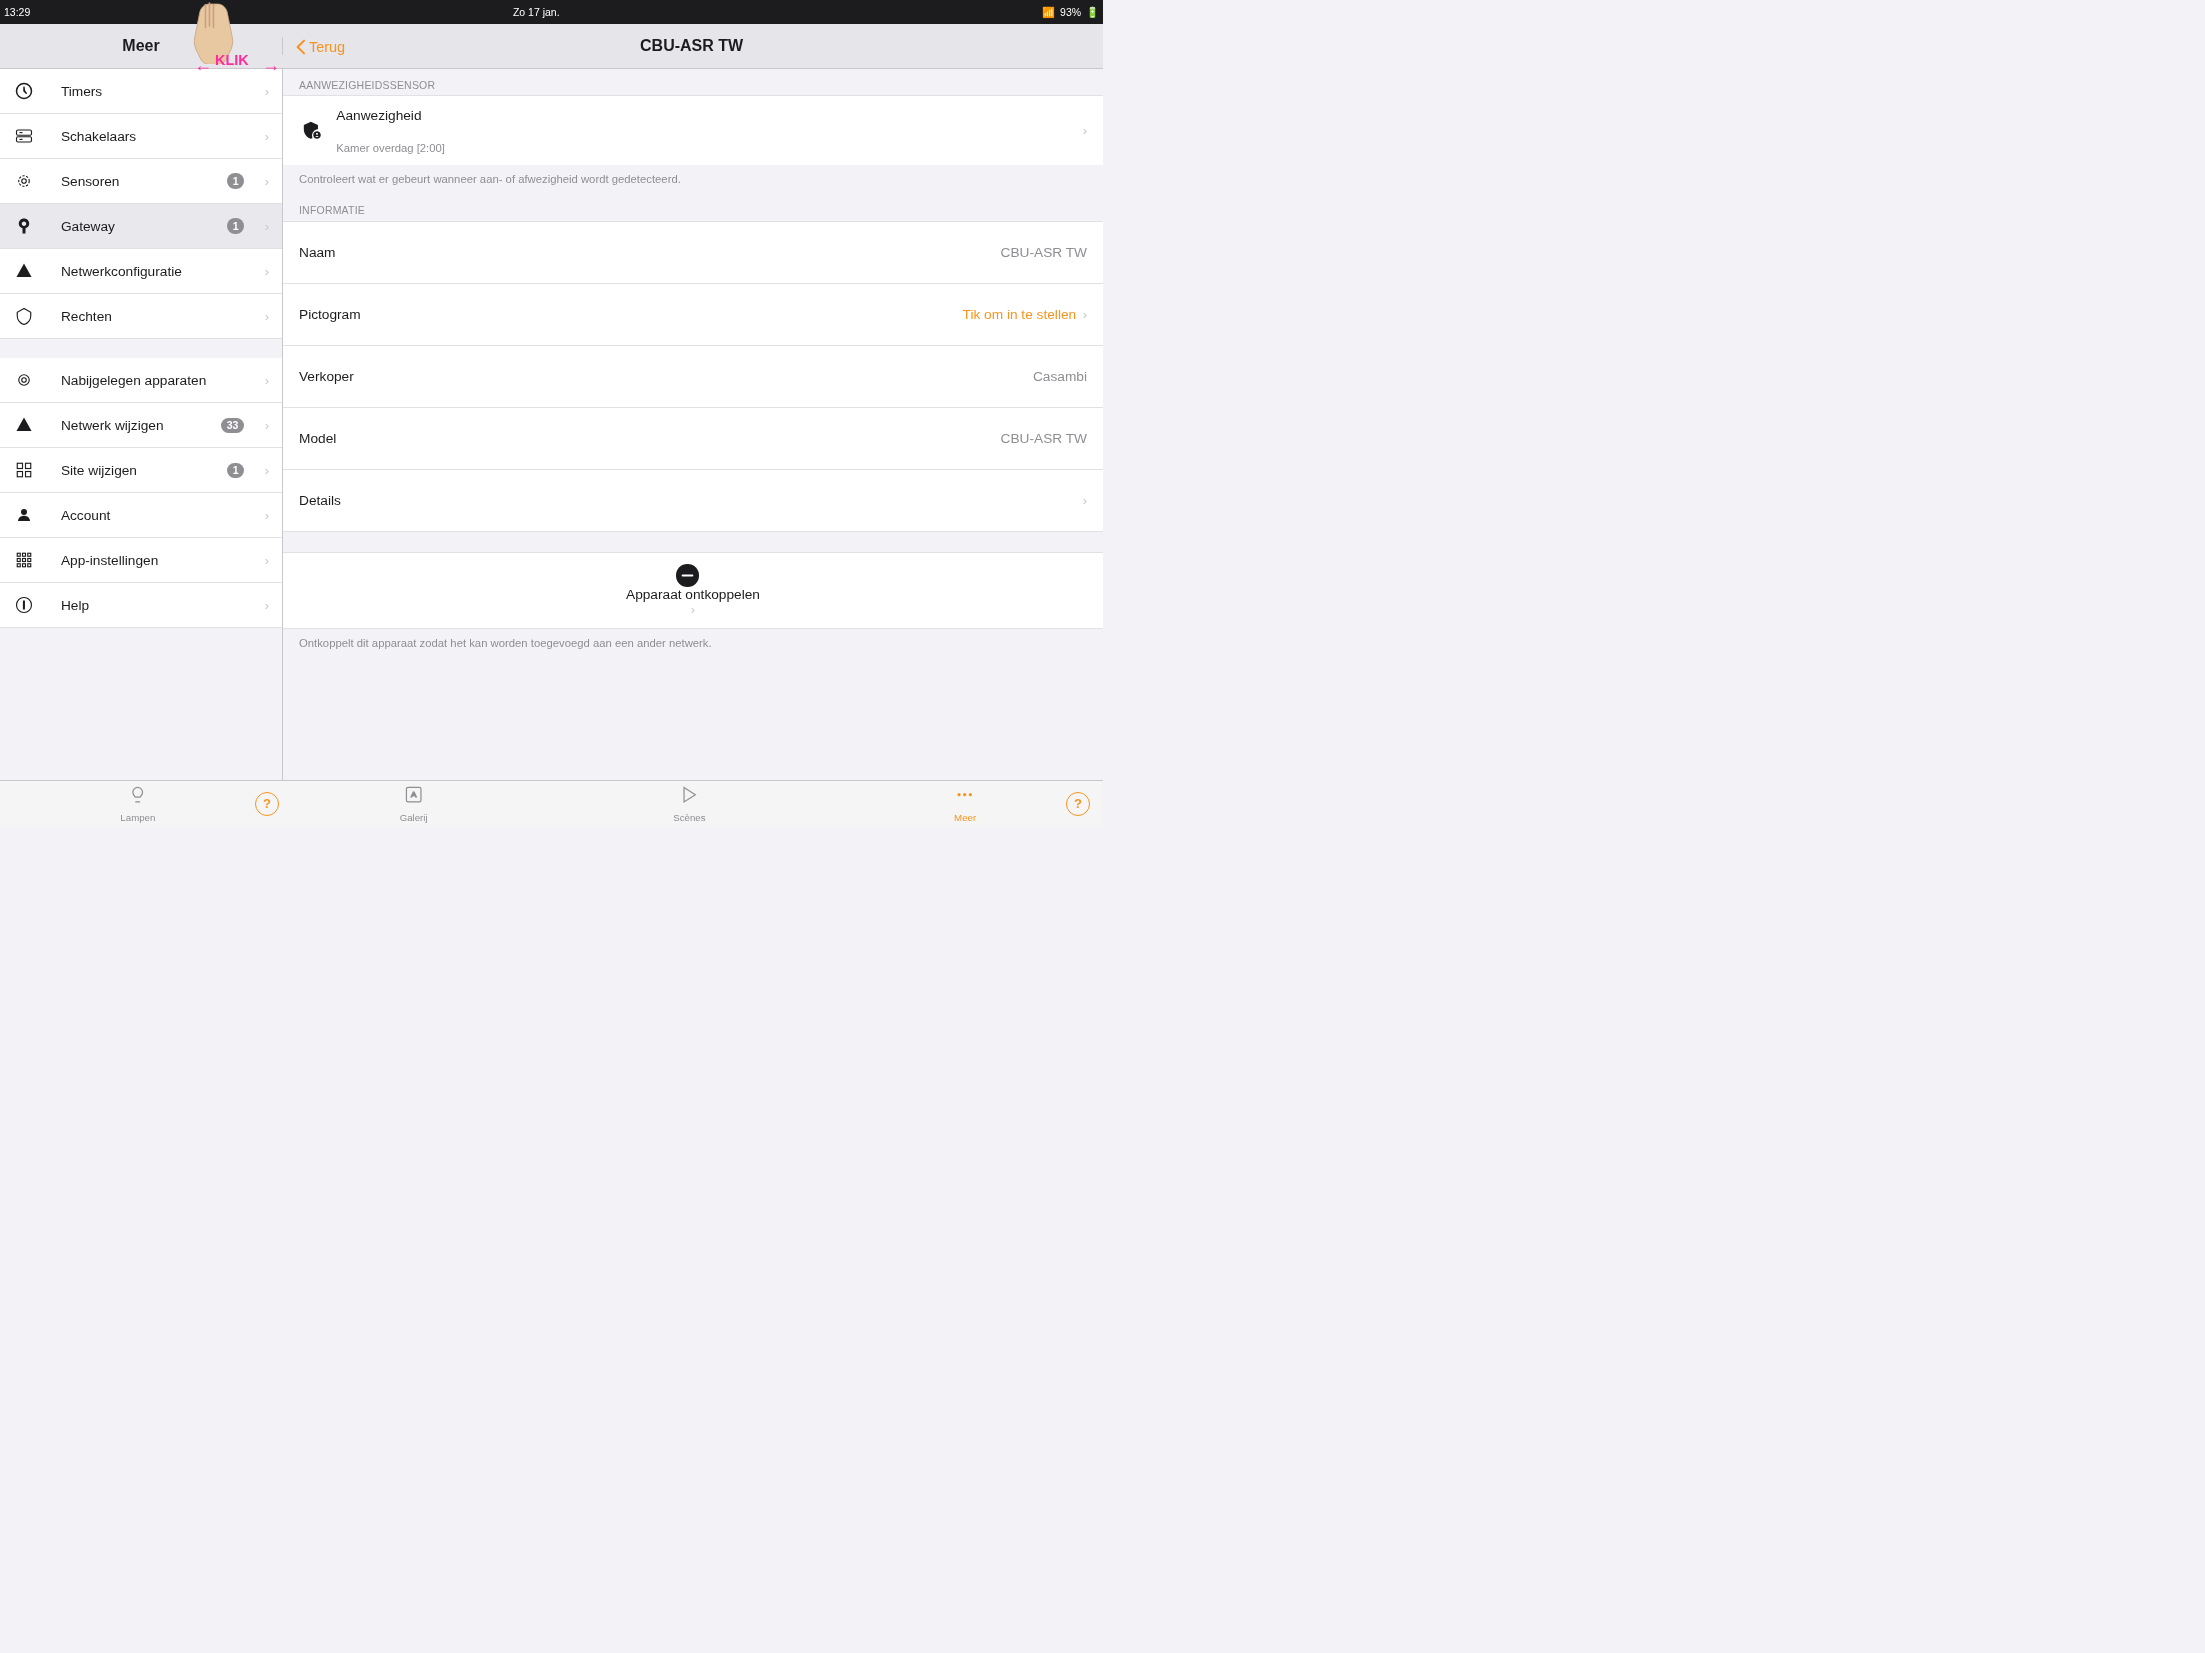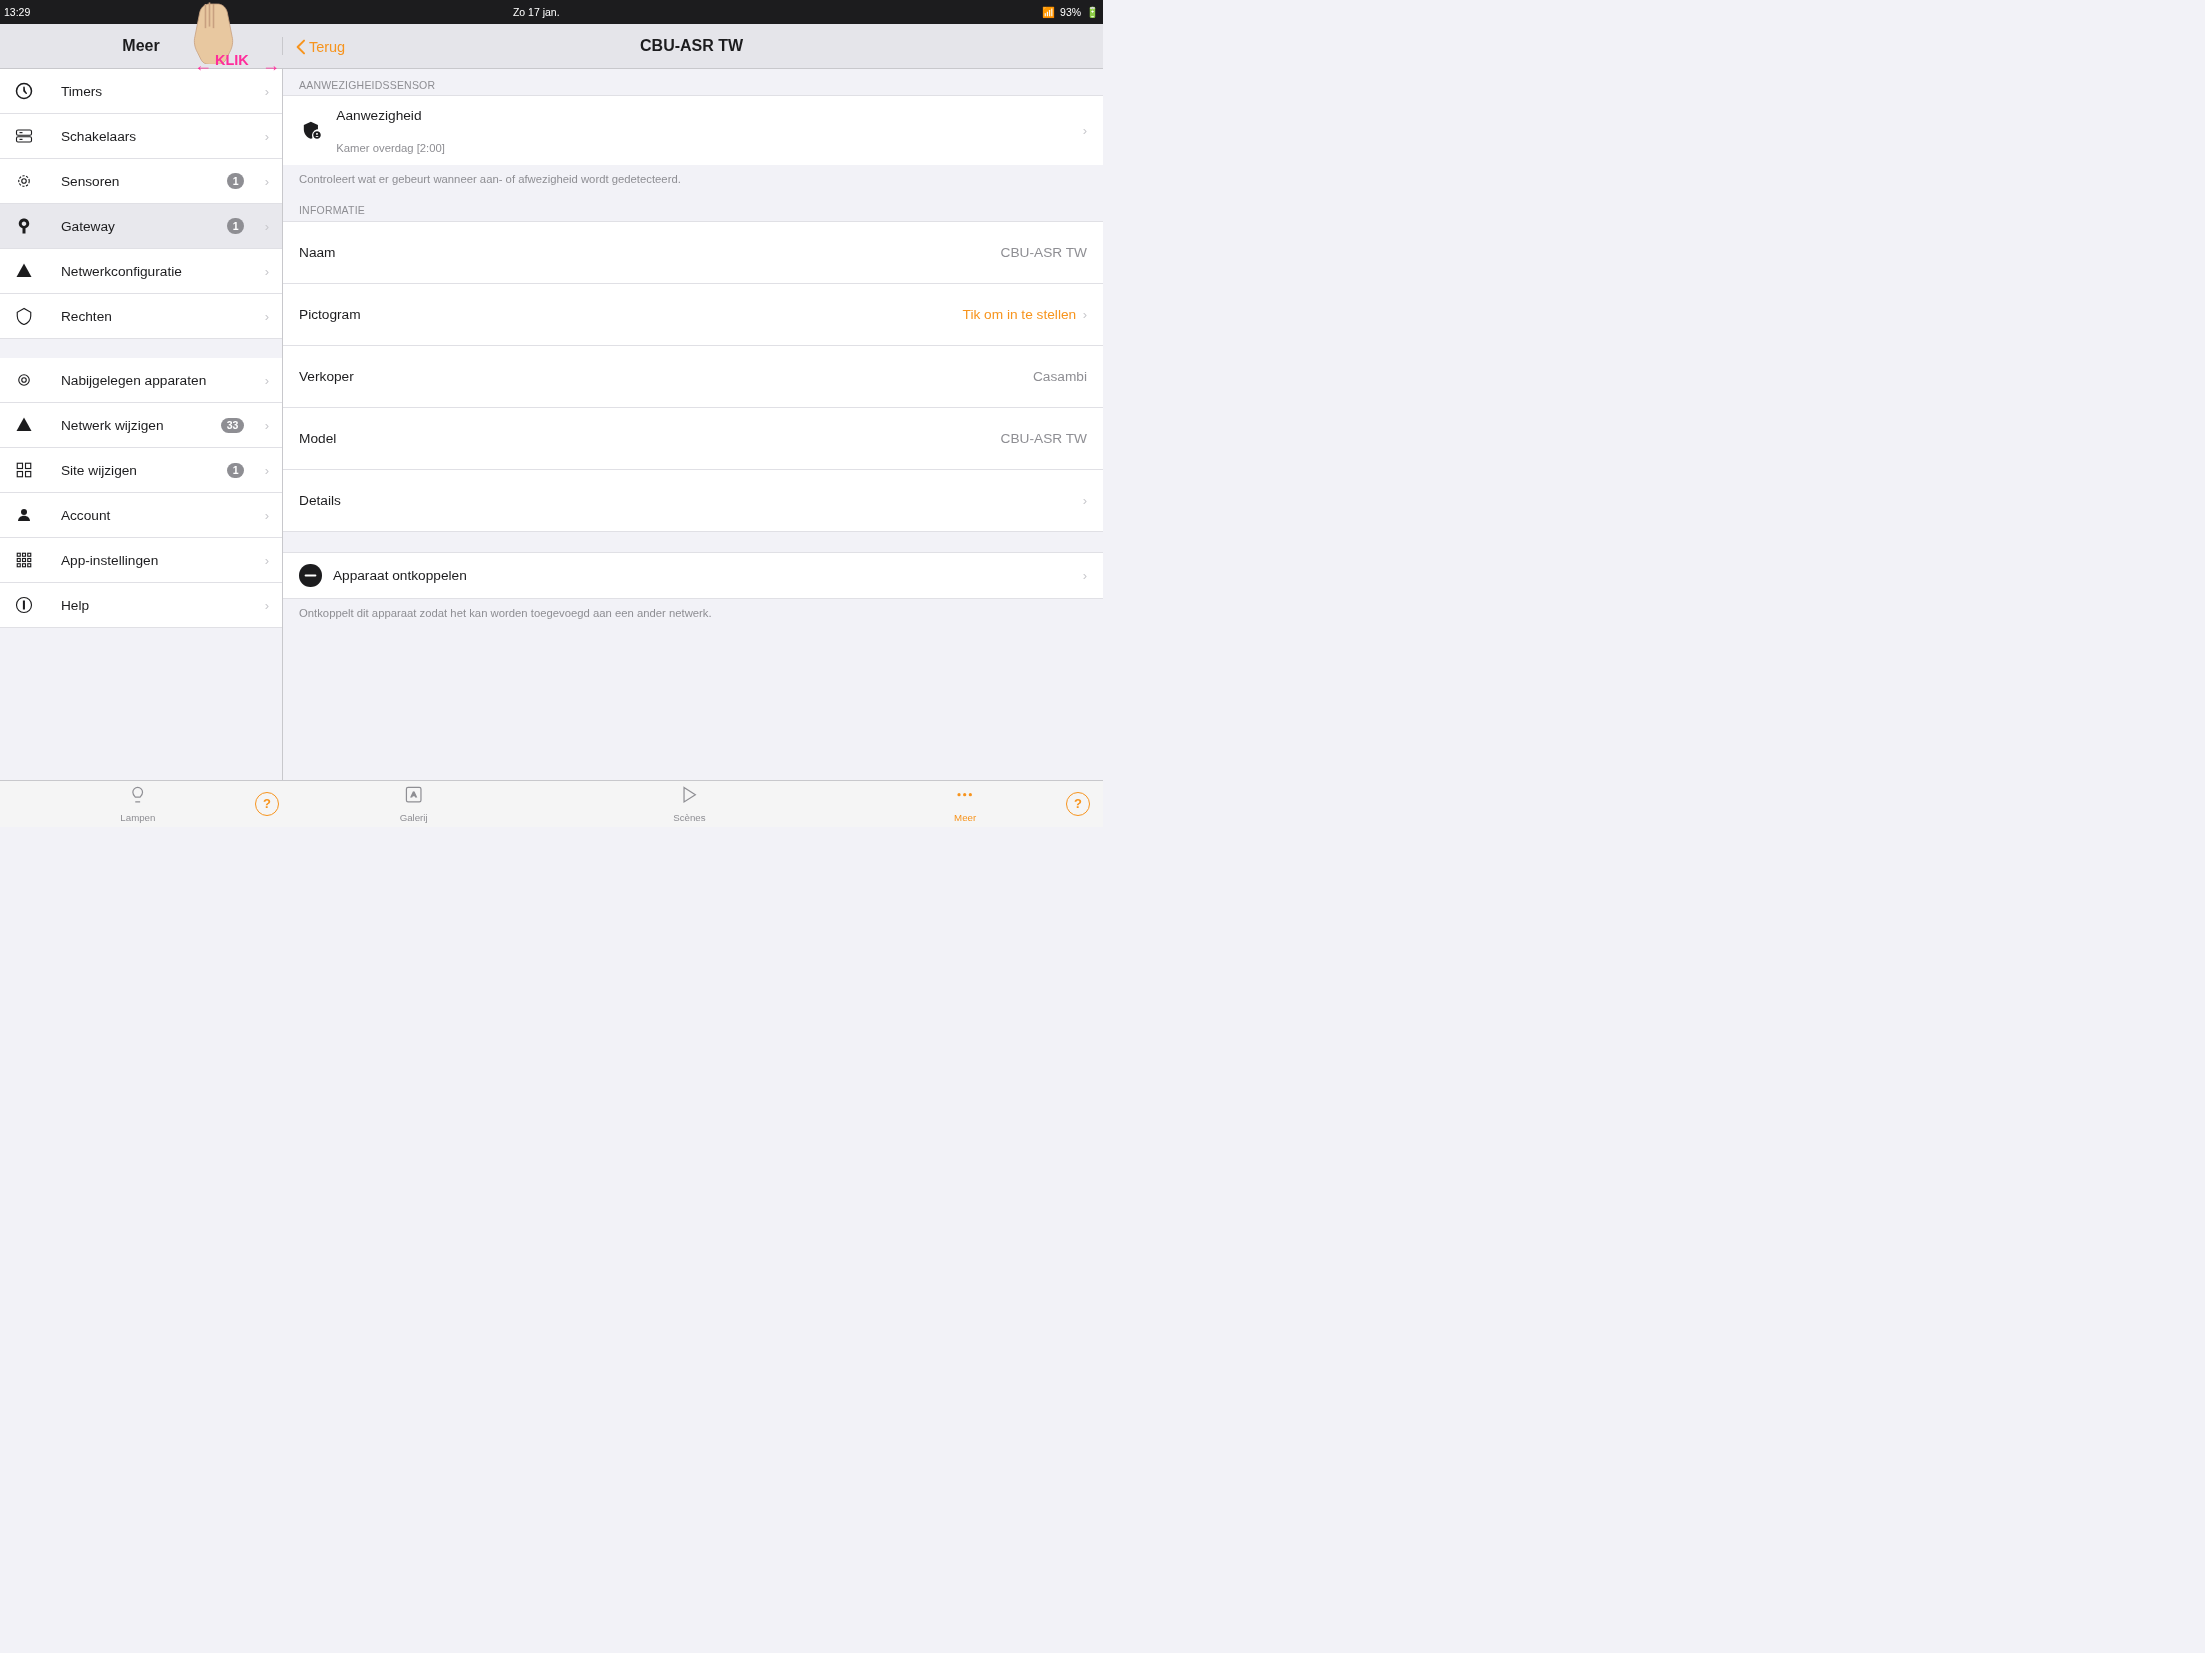--- a/index.html
+++ b/index.html
@@ -227,20 +227,21 @@
     
     .action-row {
       background: white;
       border-top: 0.8px solid #e0e0e5;
       border-bottom: 0.8px solid #e0e0e5;
       display: flex;
       align-items: center;
       padding: 11.3px 16px;
       min-height: 45px;
       cursor: pointer;
+      flex-direction: column;
     }
     .action-icon {
       width: 22.6px;
       height: 22.6px;
       background: #1c1c1e;
       border-radius: 50%;
       display: flex;
       align-items: center;
       justify-content: center;
       margin-right: 11.3px;

